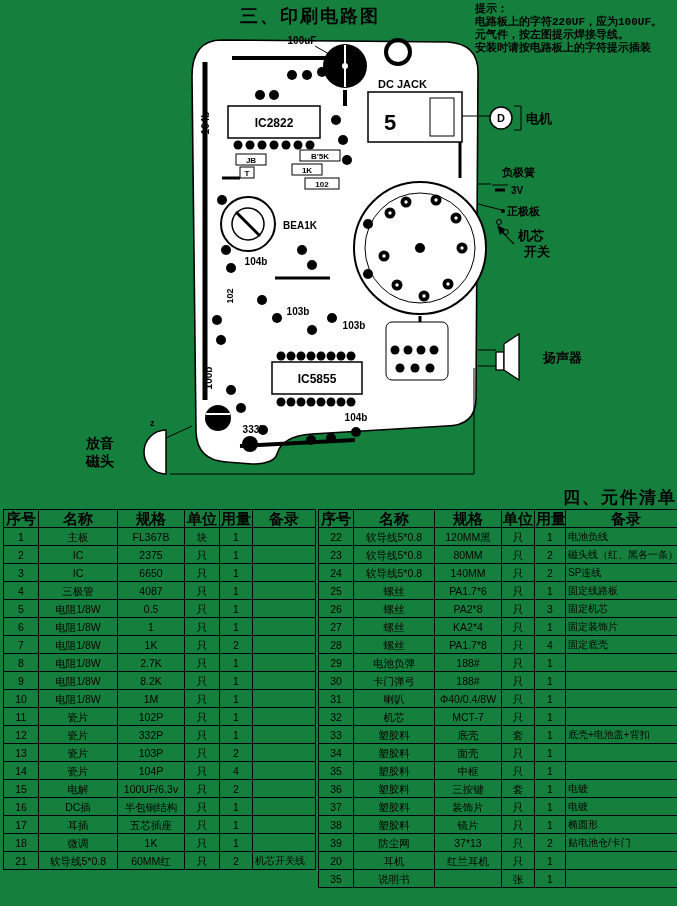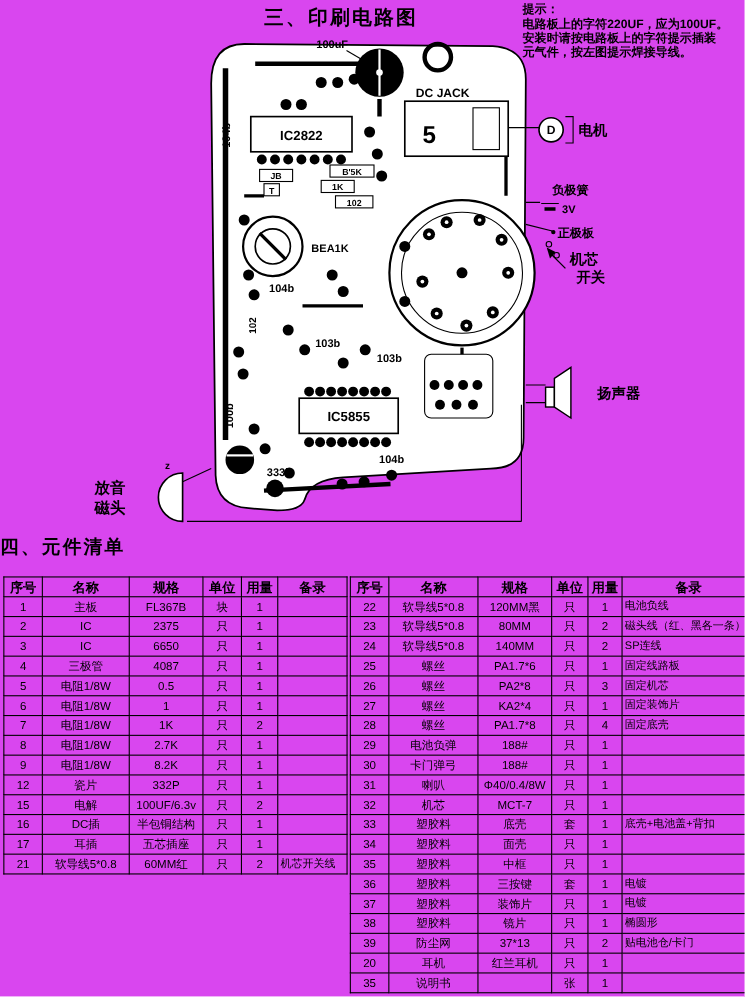--- a/index.html
+++ b/index.html
@@ -1,31 +1,31 @@
 <!DOCTYPE html>
 <html><head>
 <meta charset="utf-8">
 <style>
   html,body{margin:0;padding:0;background:#fff;}
-  .page{position:relative;width:677px;height:906px;background:#d946ef;color:#000;
+  .page{position:relative;width:677px;height:906px;background:#15803d;color:#000;
         font-family:"Liberation Sans","DejaVu Sans",sans-serif;overflow:hidden;}
   .top{position:relative;width:677px;height:484px;}
   .title1{position:absolute;top:4px;left:160px;width:300px;text-align:center;
           font-size:18px;font-weight:bold;letter-spacing:2px;}
   .notes{position:absolute;top:3px;right:2px;width:200px;font-size:11px;
-         font-weight:bold;line-height:1.18;}
+         font-weight:bold;line-height:1.18;font-family:Liberation Mono, monospace;}
   .notes div{white-space:nowrap;}
   .pcb-svg{position:absolute;top:28px;left:0;}
-  .title2{text-align:left;font-size:17px;font-weight:bold;letter-spacing:2px;
-          margin:2px 0 15px 0;}
+  .title2{text-align:right;font-size:17px;font-weight:bold;letter-spacing:2px;
+          margin:2px 0 0 0;}
   .tables{display:flex;gap:2px;padding:0 3px;align-items:flex-start;}
   table{border-collapse:collapse;font-size:10.5px;table-layout:fixed;}
   th,td{border:1px solid #000;height:17px;line-height:12px;padding:0 1px;
         text-align:center;overflow:hidden;white-space:nowrap;}
-  th{font-weight:bold;font-size:12px;font-family:Liberation Serif, serif;}
+  th{font-weight:bold;font-size:15px;font-family:Liberation Serif, serif;}
   td:last-child{text-align:left;font-size:10px;padding-left:2px;}
   .tbl-left{width:306px;}
   .tbl-left th:nth-child(1),.tbl-left td:nth-child(1){width:32px;}
   .tbl-left th:nth-child(2),.tbl-left td:nth-child(2){width:76px;}
   .tbl-left th:nth-child(3),.tbl-left td:nth-child(3){width:64px;}
   .tbl-left th:nth-child(4),.tbl-left td:nth-child(4){width:32px;}
   .tbl-left th:nth-child(5),.tbl-left td:nth-child(5){width:30px;}
   .tbl-left th:nth-child(6),.tbl-left td:nth-child(6){width:60px;}
   .tbl-right{width:362px;}
   .tbl-right th:nth-child(1),.tbl-right td:nth-child(1){width:32px;}
@@ -40,22 +40,22 @@
 <body>
 
 <div class="page">
 
   <div class="top">
     <div class="title1">三、印刷电路图</div>
 
     <div class="notes">
       <div>提示：</div>
       <div>电路板上的字符220UF，应为100UF。</div>
+      <div>元气件，按左图提示焊接导线。</div>
       <div>安装时请按电路板上的字符提示插装</div>
-      <div>元气件，按左图提示焊接导线。</div>
     </div>
 
     <svg class="pcb-svg" width="677" height="456" viewBox="0 0 677 456">
 
       <path d="M 222 12 L 448 14 Q 478 16 478 44 L 476 370 Q 476 398 446 398
                L 312 406 Q 282 408 277 426 Q 274 436 252 436 L 226 434
                Q 197 432 196 404 L 192 48 Q 192 12 222 12 Z" fill="#fff" stroke="#000" stroke-width="1.6"></path>
 
       <g stroke="#000" fill="none">
         <path d="M205,34 V372" stroke-width="5"></path>
@@ -345,47 +345,87 @@
           </tr>
           <tr>
             <td>9</td>
             <td>电阻1/8W</td>
             <td>8.2K</td>
             <td>只</td>
             <td>1</td>
             <td></td>
           </tr>
           <tr>
+            <td>10</td>
+            <td>电阻1/8W</td>
+            <td>1M</td>
+            <td>只</td>
+            <td>1</td>
+            <td></td>
+          </tr>
+          <tr>
+            <td>11</td>
+            <td>瓷片</td>
+            <td>102P</td>
+            <td>只</td>
+            <td>1</td>
+            <td></td>
+          </tr>
+          <tr>
             <td>12</td>
             <td>瓷片</td>
             <td>332P</td>
             <td>只</td>
             <td>1</td>
             <td></td>
           </tr>
           <tr>
+            <td>13</td>
+            <td>瓷片</td>
+            <td>103P</td>
+            <td>只</td>
+            <td>2</td>
+            <td></td>
+          </tr>
+          <tr>
+            <td>14</td>
+            <td>瓷片</td>
+            <td>104P</td>
+            <td>只</td>
+            <td>4</td>
+            <td></td>
+          </tr>
+          <tr>
             <td>15</td>
             <td>电解</td>
             <td>100UF/6.3v</td>
             <td>只</td>
             <td>2</td>
             <td></td>
           </tr>
           <tr>
             <td>16</td>
             <td>DC插</td>
             <td>半包铜结构</td>
             <td>只</td>
             <td>1</td>
             <td></td>
           </tr>
           <tr>
             <td>17</td>
             <td>耳插</td>
             <td>五芯插座</td>
+            <td>只</td>
+            <td>1</td>
+            <td></td>
+          </tr>
+          <tr>
+            <td>18</td>
+            <td>微调</td>
+            <td>1K</td>
             <td>只</td>
             <td>1</td>
             <td></td>
           </tr>
           <tr>
             <td>21</td>
             <td>软导线5*0.8</td>
             <td>60MM红</td>
             <td>只</td>
             <td>2</td>

